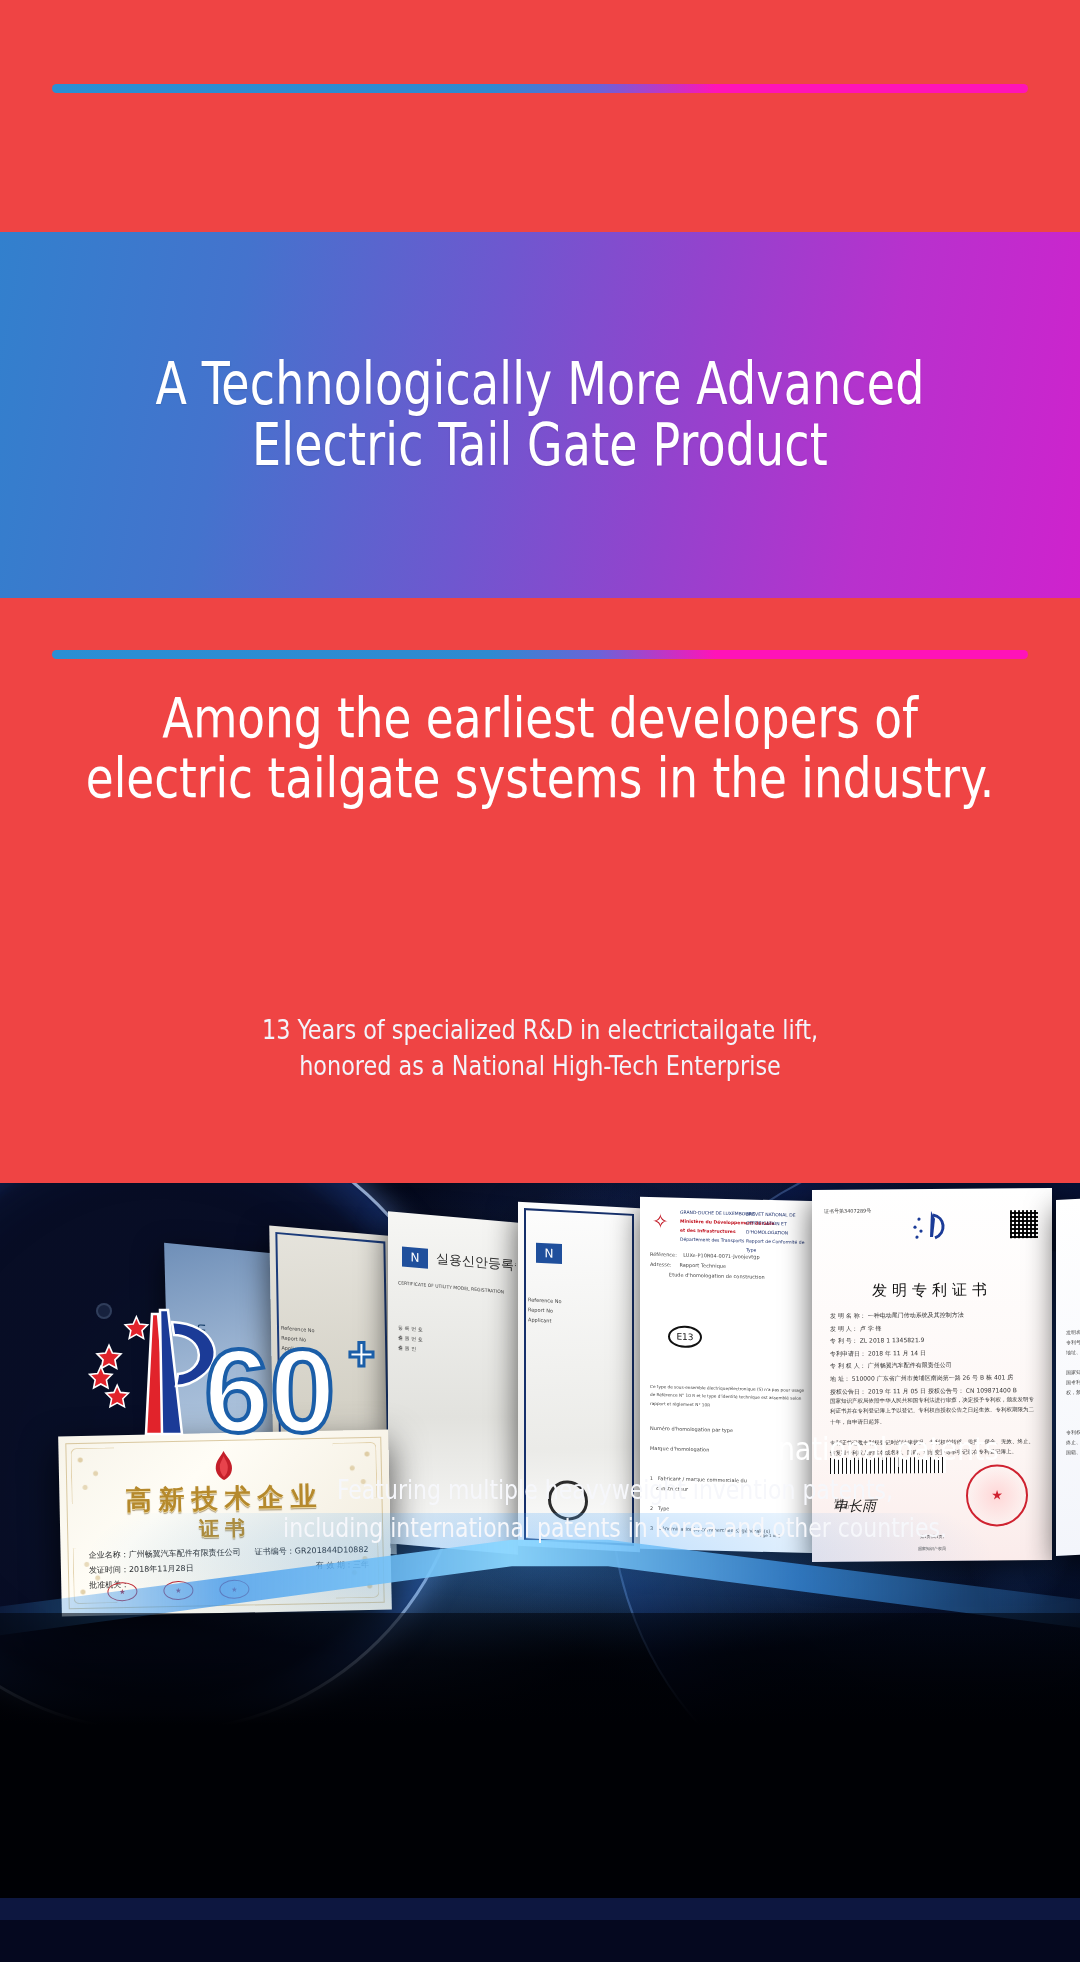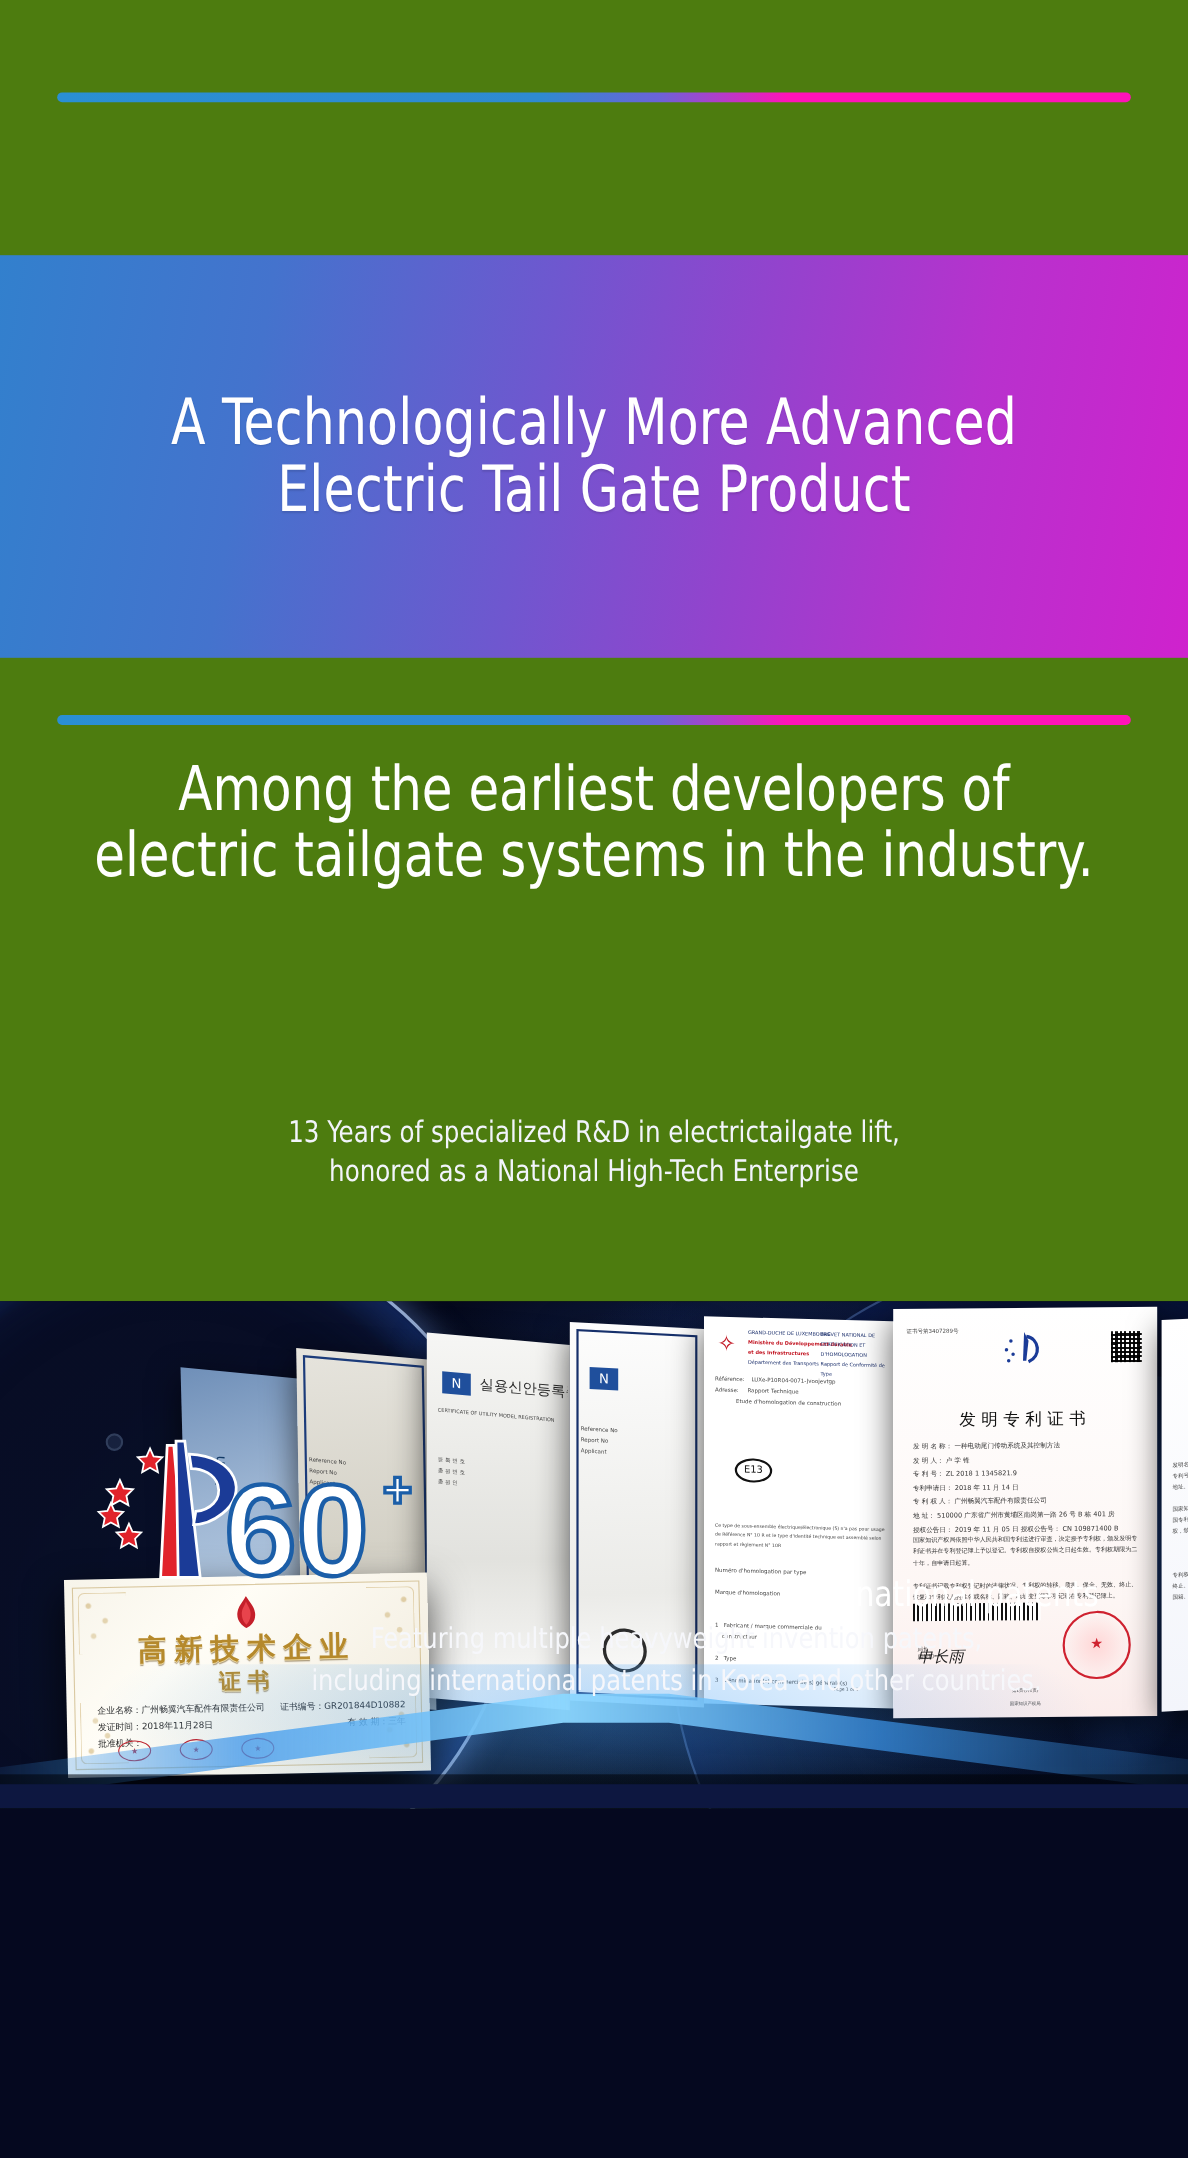--- a/index.html
+++ b/index.html
@@ -6,21 +6,21 @@
   html,body{ background:#05081f; }
   body{
     width:1080px; height:1962px;
     font-family:"Liberation Sans", sans-serif;
     color:#ffffff;
     overflow:hidden;
     position:relative;
   }
 
   
-  .page{ position:relative; width:1080px; height:1644px; background:#4d7c0f; overflow:hidden; }
+  .page{ position:relative; width:1080px; height:1920px; background:#ef4444; overflow:hidden; }
 
   
   .rule{
     position:absolute; left:52px; width:976px; height:9px; border-radius:5px;
     background:linear-gradient(90deg,#2a8fd4 0%,#2f8ad0 45%,#6b63d8 56%,#ff13b8 68%,#ff13b8 100%);
   }
   .rule-top{ top:84px; }
   .rule-mid{ top:650px; }
 
   

